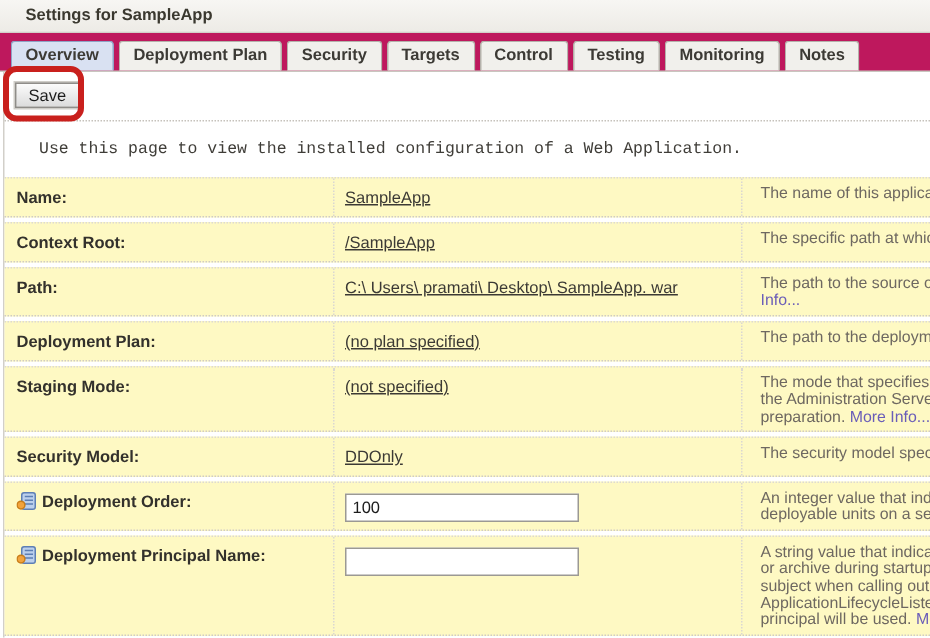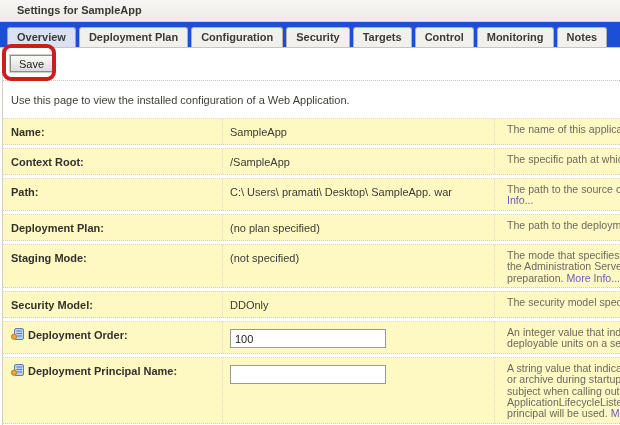--- a/index.html
+++ b/index.html
@@ -21,21 +21,21 @@
     border-bottom: 1px solid #d3d0ca;
     font-weight: bold;
     color: #3a382f;
   }
   
   .tabstrip {
     display: flex;
     gap: 3px;
     padding: 5px 0 0 7px;
     border-bottom: 1px solid #c9c6bf;
-    background: #1d4ed8;
+    background: #be185d;
   }
   .tab {
     padding: 3px 9px 4px 9px;
     font-weight: bold;
     font-size: 11px;
     color: #3c3a35;
     background: #f1f0ec;
     border: 1px solid #b5b2ab;
     border-bottom: none;
     border-radius: 3px 3px 0 0;
@@ -59,22 +59,23 @@
     color: #1c1c1c;
     background: linear-gradient(#fbfbfb, #dcdcdc);
     border: 1px solid #8f8d89;
     box-shadow: 0 0 0 1px #cfcdc8;
     padding: 2px 8px 1px 8px;
     cursor: pointer;
   }
   .save-area { padding: 7px 0 8px 7px; }
   .dotted-rule { border: none; border-top: 1px dotted #c6c2bb; height: 0; }
   .intro {
-    margin: 13px 0 12px 8px;
+    margin: 13px 0 12px 23px;
     color: #3f3d38;
+    font-family: Liberation Mono, monospace;
   }
   
   .annotation {
     position: absolute;
     left: 2px; top: 44px;
     width: 54px; height: 37px;
     border: 4px solid #c9201d;
     border-radius: 9px;
     pointer-events: none;
     z-index: 10;
@@ -99,20 +100,21 @@
     align-items: flex-start;
     gap: 4px;
   }
   .label-cell .icon { flex: 0 0 auto; margin-top: -1px; }
   .value-cell {
     width: 272px;
     flex: 0 0 272px;
     padding: 7px 4px 4px 7px;
     border-left: 1px dotted #dad7d1;
     color: #3c3a35;
+    text-decoration: underline;
   }
   .value-cell input {
     width: 156px;
     height: 19px;
     border: 1px solid #9b9994;
     background: #ffffff;
     font-family: "Liberation Sans", sans-serif;
     font-size: 11px;
     color: #1c1c1c;
     padding: 1px 4px;
@@ -137,24 +139,24 @@
   }
 </style>
 </head>
 <body>
 
 <div class="header">Settings for SampleApp</div>
 
 <div class="tabstrip">
     <div class="tab active">Overview</div>
     <div class="tab">Deployment Plan</div>
-    <div class="tab">Configuration</div>
     <div class="tab">Security</div>
     <div class="tab">Targets</div>
     <div class="tab">Control</div>
+    <div class="tab">Testing</div>
     <div class="tab">Monitoring</div>
     <div class="tab">Notes</div>
   </div>
 
 <div class="annotation"></div>
 
 <div class="content">
 
   <div class="save-area">
     <button class="btn">Save</button>

